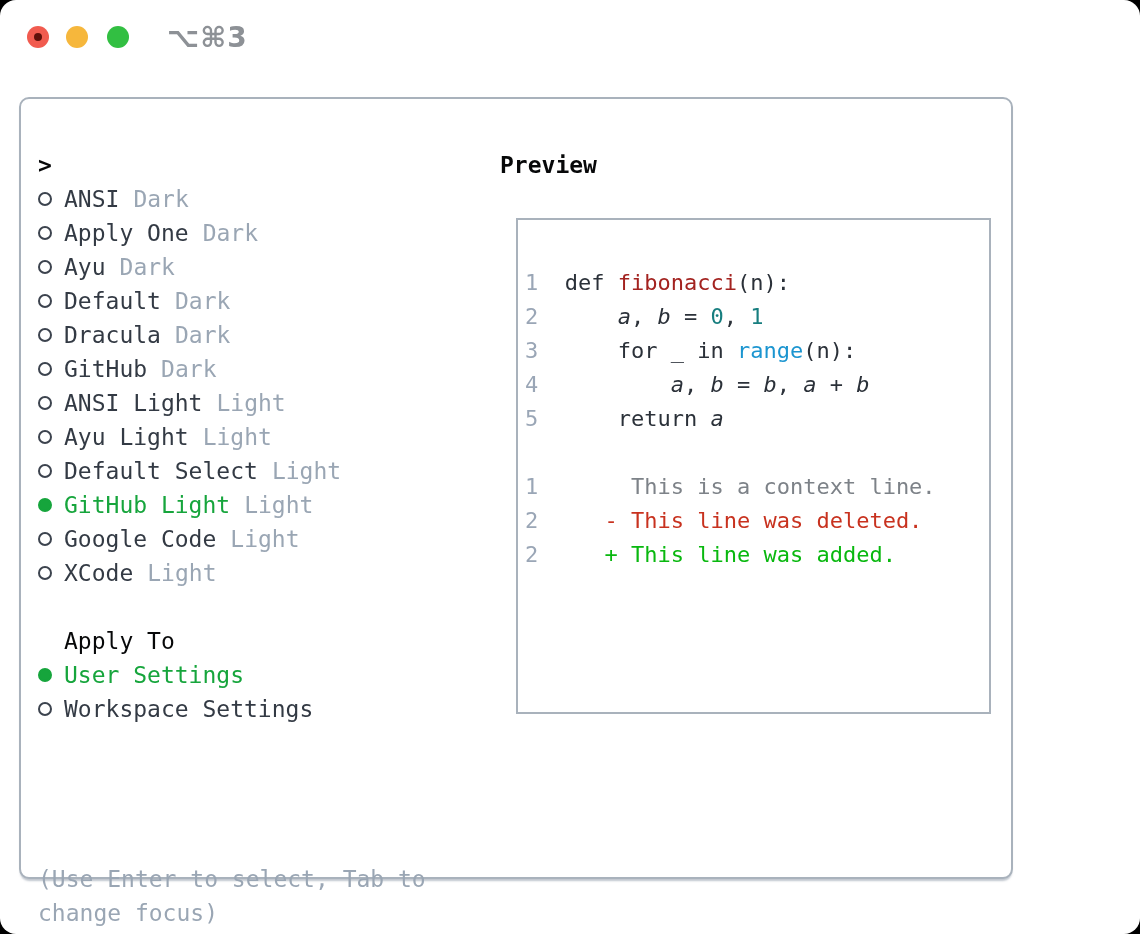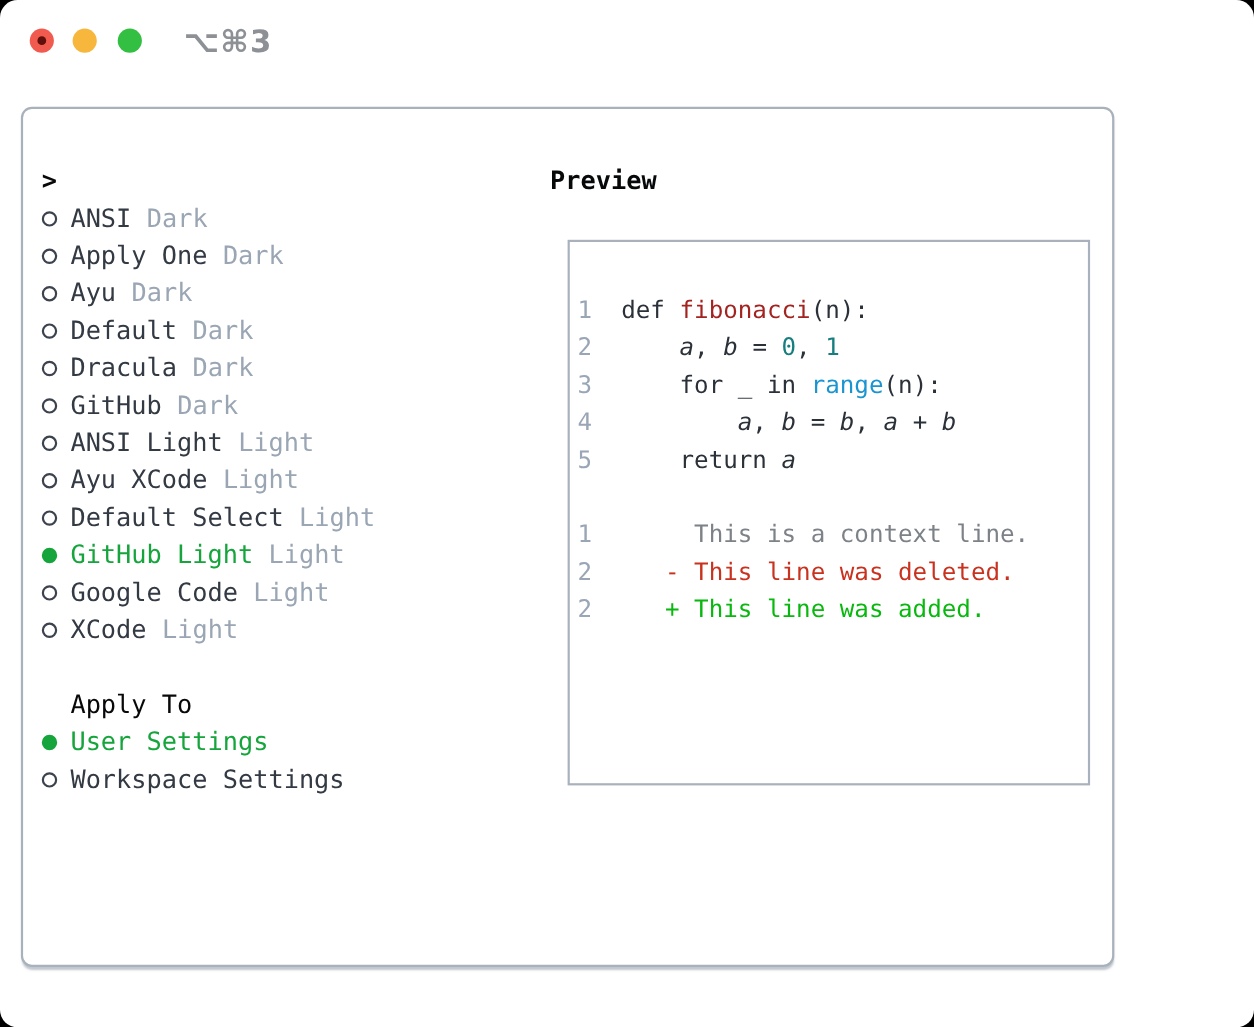--- a/index.html
+++ b/index.html
@@ -126,36 +126,39 @@
         <span class="marker prefix">&gt;</span>
       </div>
 
     <div class="row"><span class="marker"><span class="radio"></span></span><span class="lbl">ANSI</span><span class="badge">Dark</span></div>
         <div class="row"><span class="marker"><span class="radio"></span></span><span class="lbl">Apply One</span><span class="badge">Dark</span></div>
         <div class="row"><span class="marker"><span class="radio"></span></span><span class="lbl">Ayu</span><span class="badge">Dark</span></div>
         <div class="row"><span class="marker"><span class="radio"></span></span><span class="lbl">Default</span><span class="badge">Dark</span></div>
         <div class="row"><span class="marker"><span class="radio"></span></span><span class="lbl">Dracula</span><span class="badge">Dark</span></div>
         <div class="row"><span class="marker"><span class="radio"></span></span><span class="lbl">GitHub</span><span class="badge">Dark</span></div>
         <div class="row"><span class="marker"><span class="radio"></span></span><span class="lbl">ANSI Light</span><span class="badge">Light</span></div>
-        <div class="row"><span class="marker"><span class="radio"></span></span><span class="lbl">Ayu XCode</span><span class="badge">Light</span></div>
+        <div class="row"><span class="marker"><span class="radio"></span></span><span class="lbl">Ayu Light</span><span class="badge">Light</span></div>
         <div class="row"><span class="marker"><span class="radio"></span></span><span class="lbl">Default Select</span><span class="badge">Light</span></div>
         <div class="row sel"><span class="marker"><span class="radio"></span></span><span class="lbl">GitHub Light</span><span class="badge">Light</span></div>
         <div class="row"><span class="marker"><span class="radio"></span></span><span class="lbl">Google Code</span><span class="badge">Light</span></div>
         <div class="row"><span class="marker"><span class="radio"></span></span><span class="lbl">XCode</span><span class="badge">Light</span></div>
       </div>
 
     <div class="list apply">
       <div class="row plain-hdr">
         <span class="marker"></span><span class="lbl">Apply To</span>
       </div>
 
     <div class="row sel"><span class="marker"><span class="radio"></span></span><span class="lbl">User Settings</span></div>
         <div class="row"><span class="marker"><span class="radio"></span></span><span class="lbl">Workspace Settings</span></div>
       </div>
 
+    <div class="hint">
+      
+    <div>(Use Enter to select, Tab to</div><div>change focus)</div></div>
 
     <div class="preview-title">Preview</div>
 
     <div class="pbox">
 
     <div class="cl"><span class="tk-ln">1  </span><span class="tk-txt">def </span><span class="tk-fn">fibonacci</span><span class="tk-txt">(n):</span></div>
         <div class="cl"><span class="tk-ln">2  </span><span class="tk-txt">    </span><span class="tk-var">a</span><span class="tk-txt">, </span><span class="tk-var">b</span><span class="tk-txt"> = </span><span class="tk-num">0</span><span class="tk-txt">, </span><span class="tk-num">1</span></div>
         <div class="cl"><span class="tk-ln">3  </span><span class="tk-txt">    for _ in </span><span class="tk-call">range</span><span class="tk-txt">(n):</span></div>
         <div class="cl"><span class="tk-ln">4  </span><span class="tk-txt">        </span><span class="tk-var">a</span><span class="tk-txt">, </span><span class="tk-var">b</span><span class="tk-txt"> = </span><span class="tk-var">b</span><span class="tk-txt">, </span><span class="tk-var">a</span><span class="tk-txt"> + </span><span class="tk-var">b</span></div>
         <div class="cl"><span class="tk-ln">5  </span><span class="tk-txt">    return </span><span class="tk-var">a</span></div>

